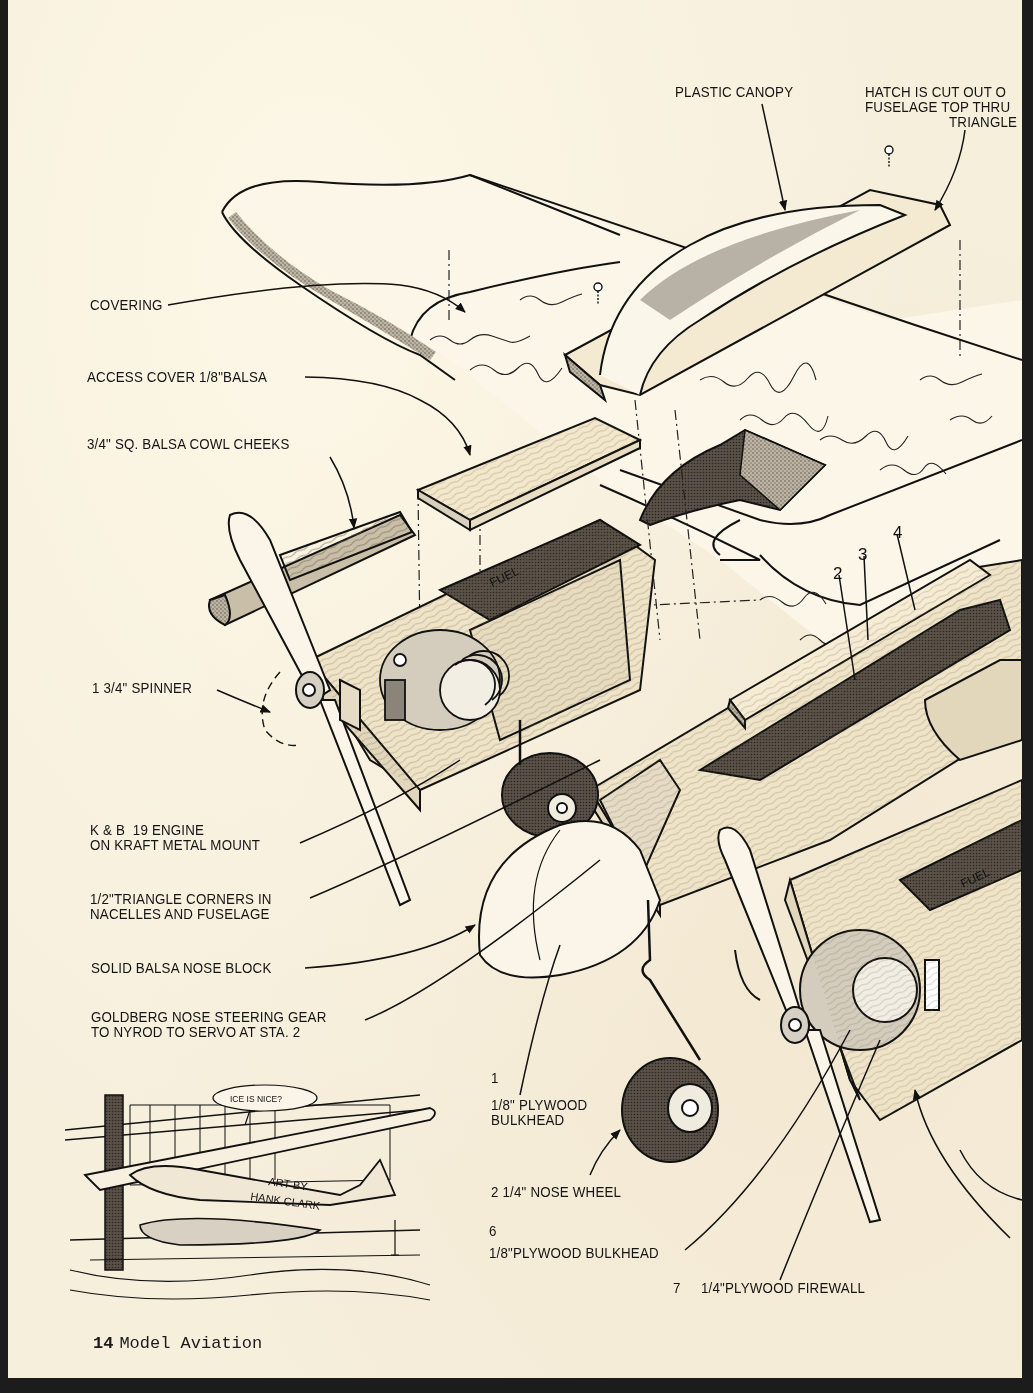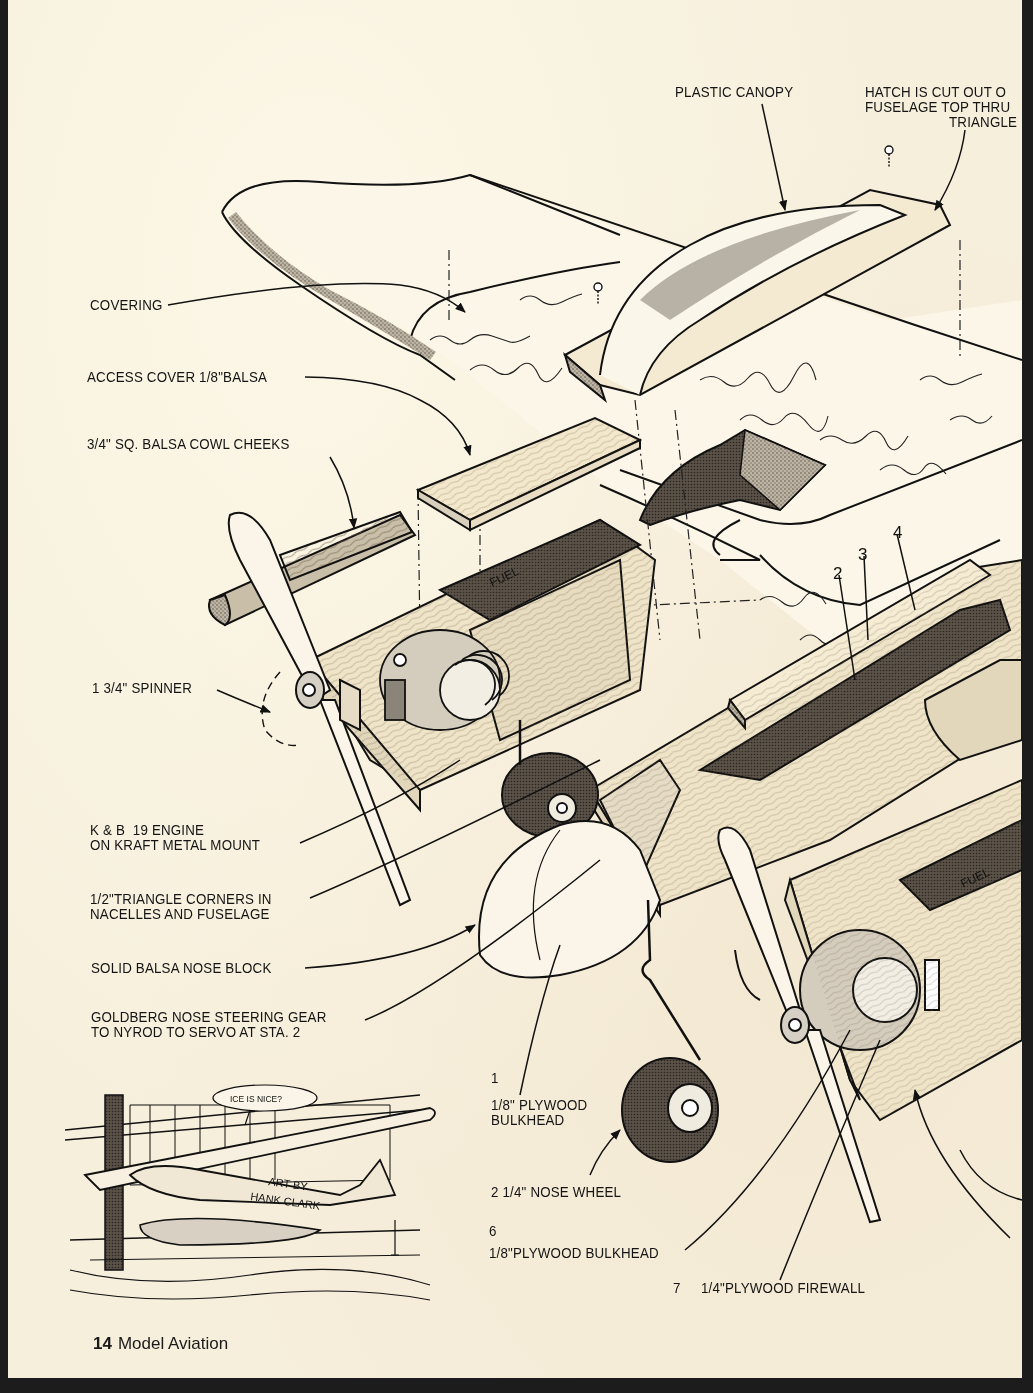--- a/index.html
+++ b/index.html
@@ -21,21 +21,21 @@
     position: absolute;
     font-family: "Liberation Sans", "DejaVu Sans", sans-serif;
     font-size: 14.5px; line-height: 15px;
     color: #141414;
     letter-spacing: 0.2px;
     white-space: pre;
     transform: scaleX(0.92); transform-origin: left top;
   }
   .footer {
     position: absolute; left: 93px; top: 1334px;
-    font-family: Liberation Sans, sans-serif;
+    font-family: Liberation Mono, monospace;
     font-size: 17px; color: #1a1a1a;
   }
   .footer .pg { font-weight: bold; margin-right: 6px; }
   svg text { font-family: "Liberation Sans", "DejaVu Sans", sans-serif; }
 </style>
 </head>
 <body>
 
 <div class="page">
 

